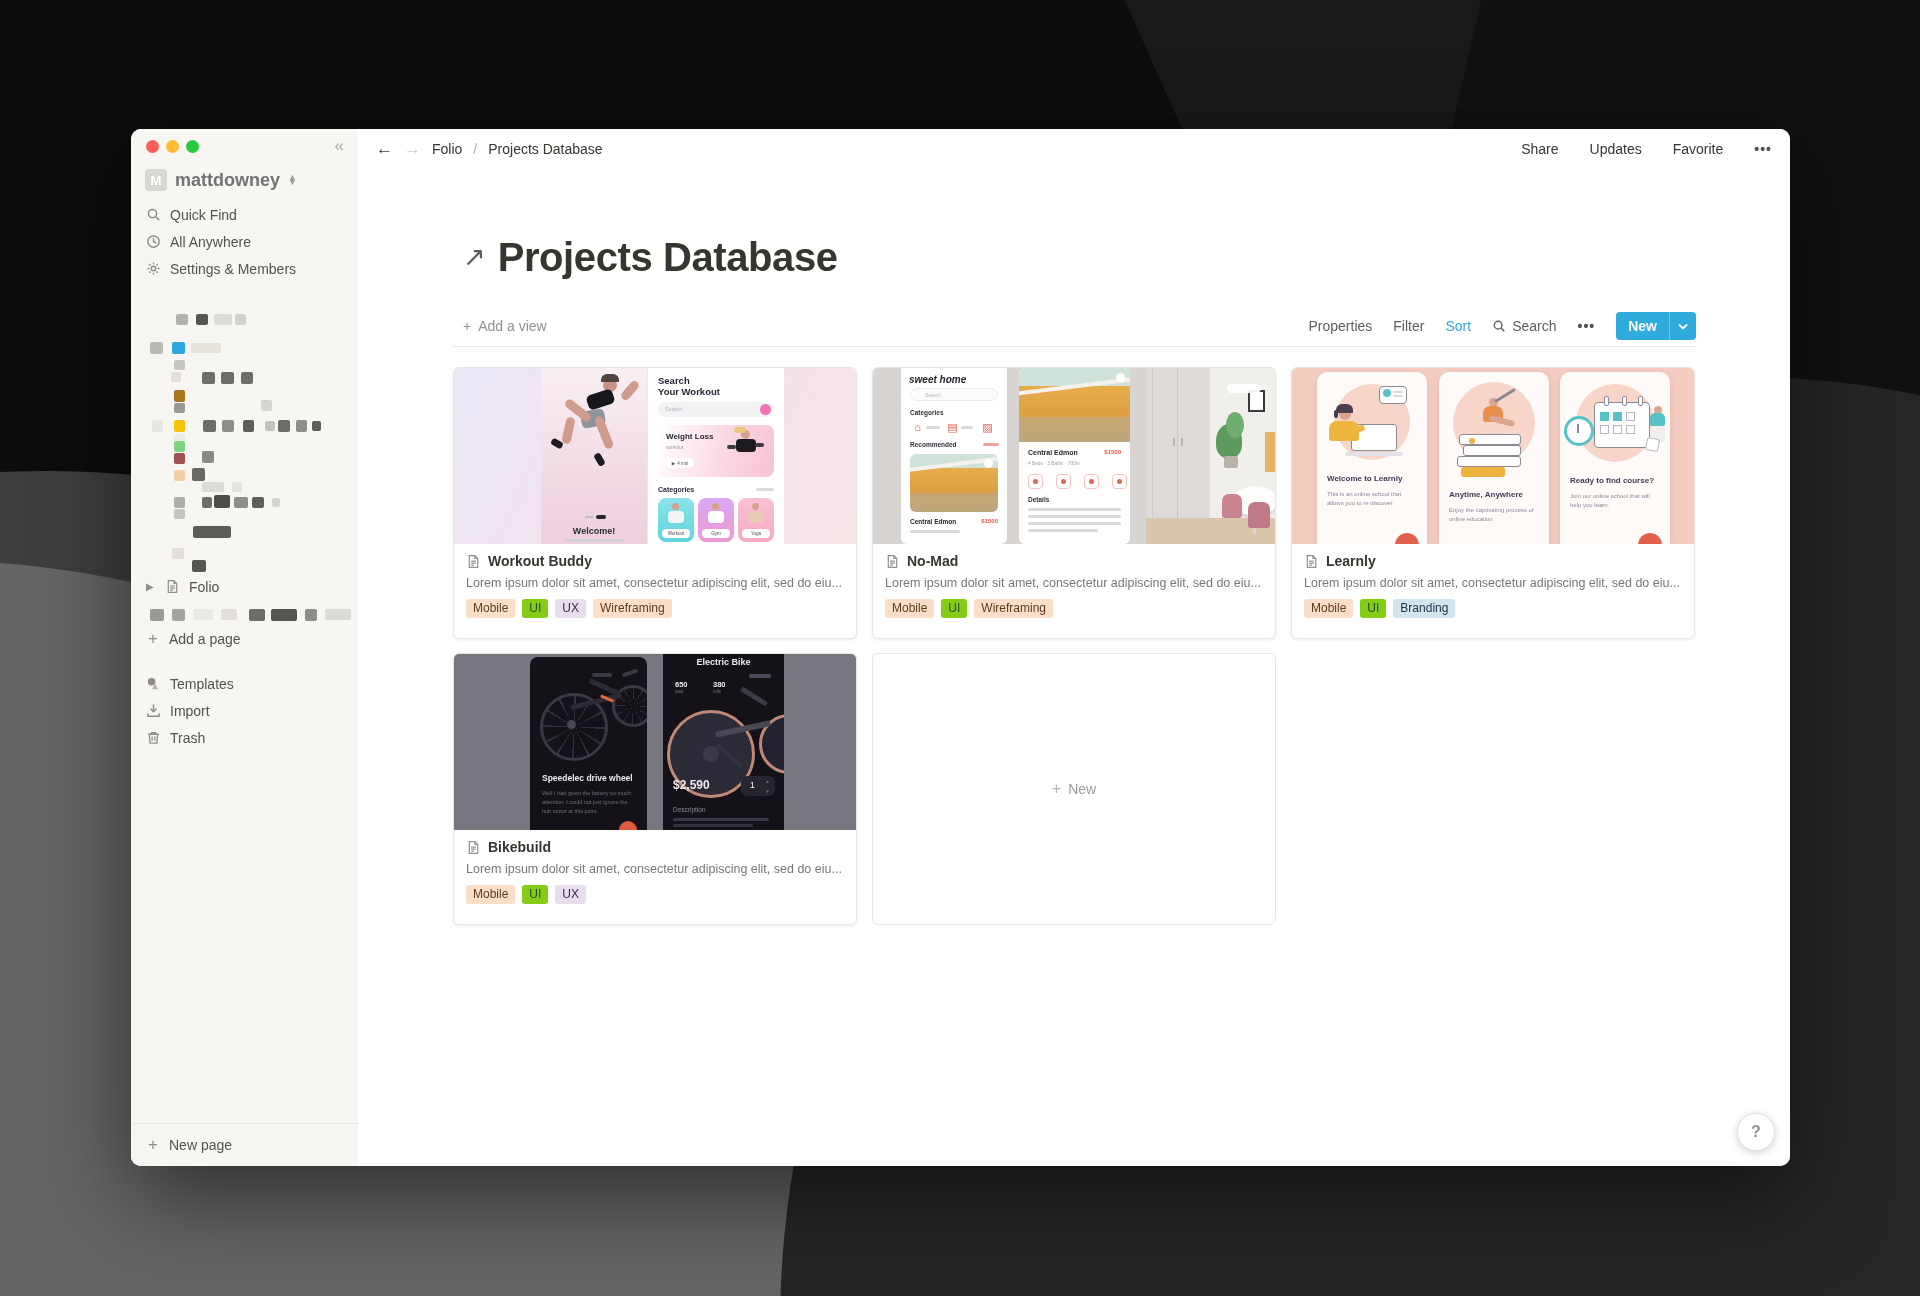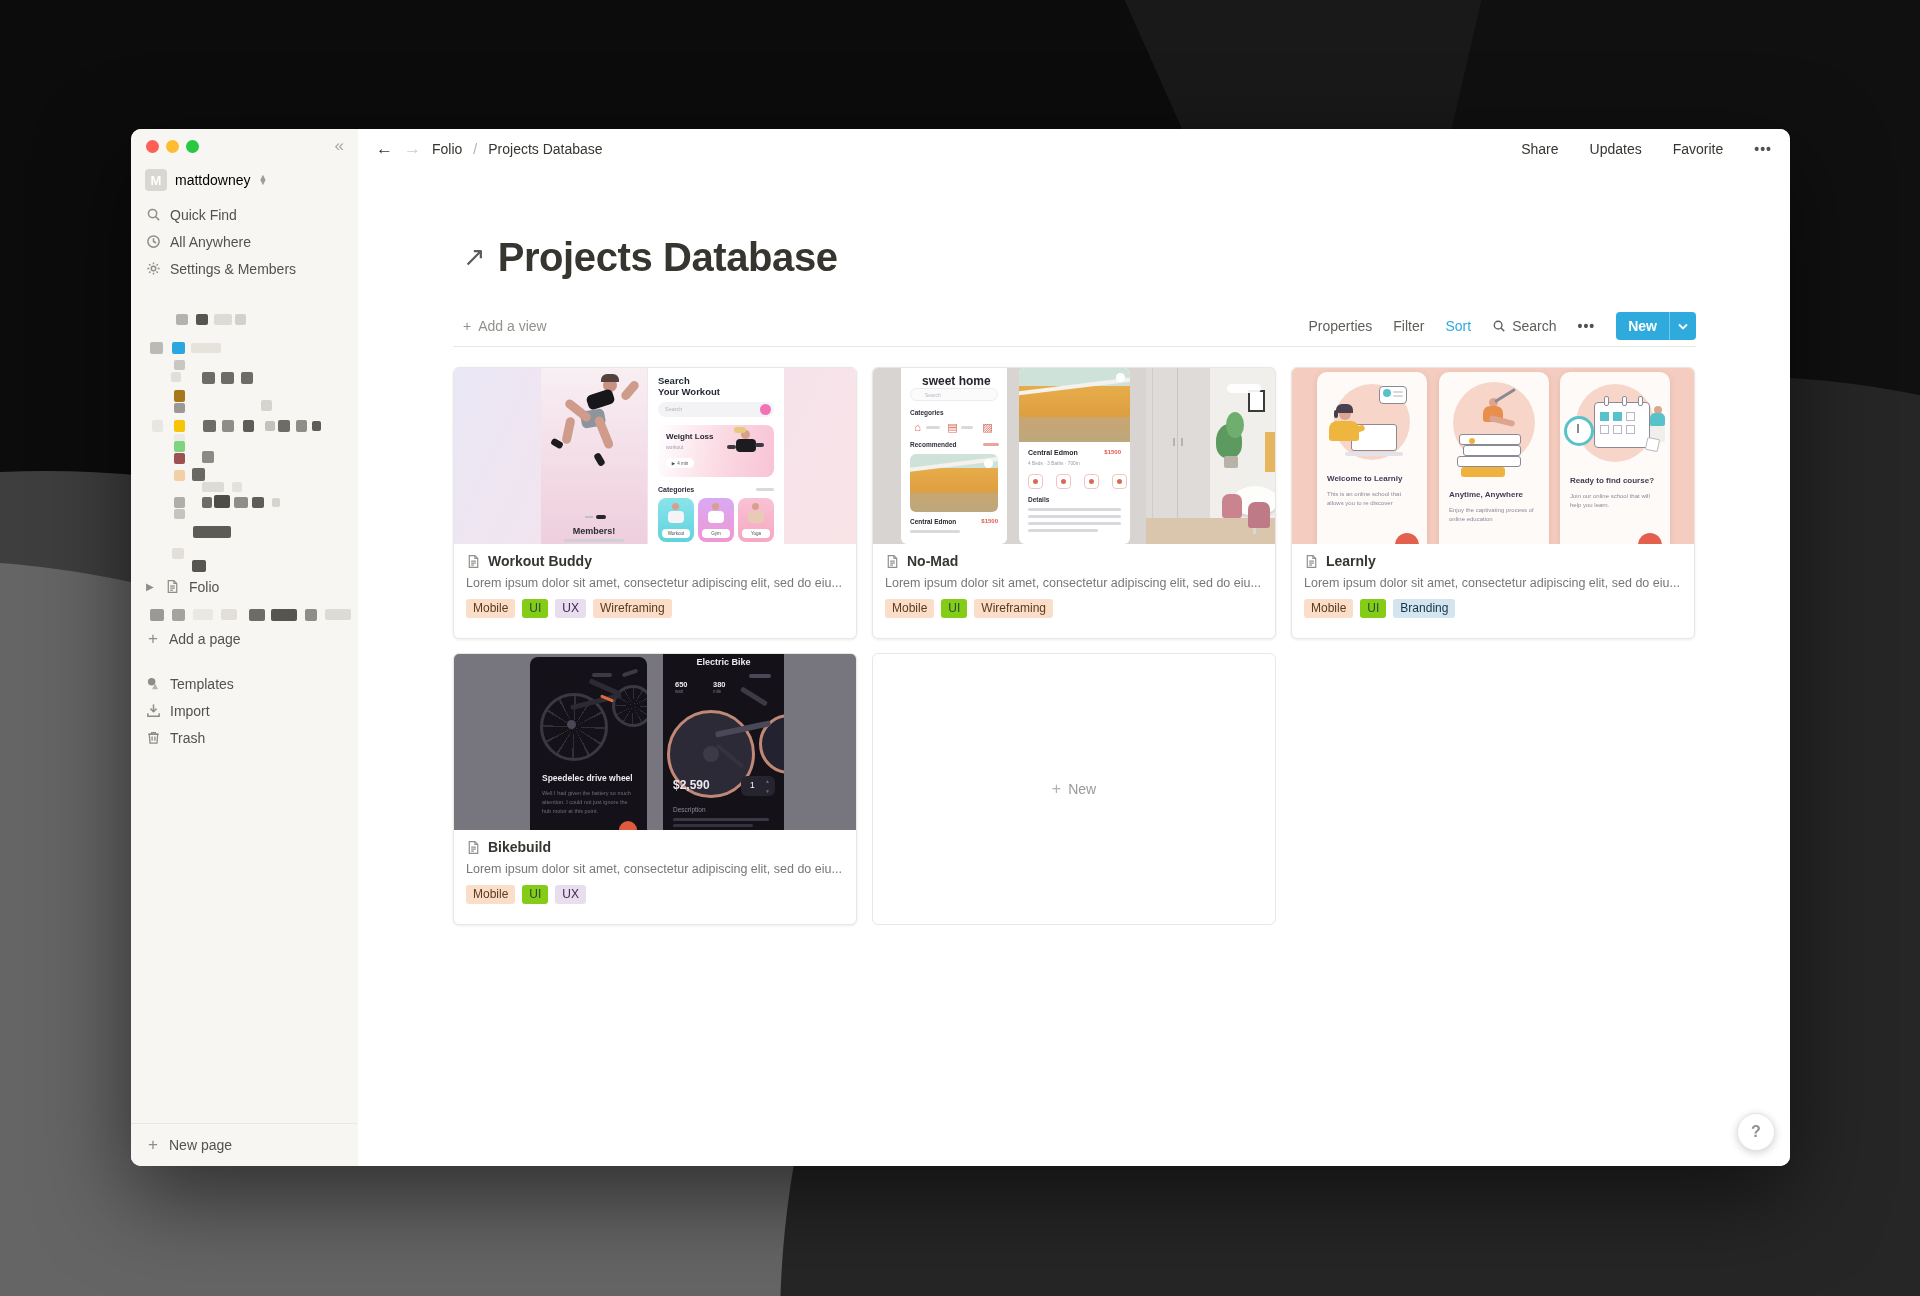--- a/index.html
+++ b/index.html
@@ -14,21 +14,21 @@
   
   .window{position:absolute;left:131px;top:129px;width:1659px;height:1037px;background:#fff;border-radius:10px;box-shadow:0 30px 90px rgba(0,0,0,.55);overflow:hidden;}
   
   .sidebar{position:absolute;left:0;top:0;width:227px;height:100%;background:#f7f6f3;border-right:1px solid #edeceA;}
   .traffic{position:absolute;left:15px;top:11px;display:flex;gap:7px;}
   .light{width:13px;height:13px;border-radius:50%;}
   .l-red{background:#ff5f57}.l-yellow{background:#febc2e}.l-green{background:#28c840}
   .collapse{position:absolute;right:14px;top:7px;font-size:17px;color:#a9a7a1;cursor:pointer;}
   .ws-row{position:absolute;left:14px;top:40px;display:flex;align-items:center;gap:8px;}
   .ws-avatar{width:22px;height:22px;border-radius:4px;background:#d9d7d1;color:#fff;font-weight:700;font-size:13px;display:flex;align-items:center;justify-content:center;}
-  .ws-name{font-size:14px;font-weight:400;color:#000000;}
+  .ws-name{font-size:18px;font-weight:700;color:#737373;}
   .ws-switch{color:#9f9d98;display:flex;flex-direction:column;line-height:5px;font-size:9px;}
   .side-item{position:absolute;left:0;width:100%;height:27px;display:flex;align-items:center;gap:9px;padding-left:15px;box-sizing:border-box;color:#54524d;font-size:14px;font-weight:500;cursor:pointer;}
   .side-item svg{flex:0 0 auto;}
   .skel{position:absolute;border-radius:2px;}
   .folio-row{top:444px;}
   .folio-tri{color:#908e88;font-size:10px;width:10px;}
   .addpage-row{top:496px;color:#54524d;}
   .plus-glyph{font-size:17px;color:#908e88;width:14px;text-align:center;font-weight:400;}
   .newpage-bar{position:absolute;left:0;bottom:0;width:100%;height:43px;border-top:1px solid #e9e7e4;display:flex;align-items:center;gap:9px;padding-left:15px;box-sizing:border-box;color:#54524d;font-size:14px;font-weight:500;cursor:pointer;background:#f7f6f3;}
   
@@ -87,21 +87,21 @@
   .fb-wt{left:8px;top:7px;font-size:8px;font-weight:800;color:#232733;}
   .fb-ws{left:8px;top:19px;font-size:5px;color:#a0a0ae;}
   .fb-play{left:8px;top:33px;width:28px;height:10px;border-radius:5px;background:#fff;font-size:4.5px;color:#555;display:flex;align-items:center;justify-content:center;gap:2px;}
   .fb-cats-lbl{left:10px;top:118px;font-size:7px;font-weight:800;color:#2a2e3a;}
   .fb-cat{top:130px;width:36px;height:44px;border-radius:8px;}
   .fb-pill{position:absolute;left:50%;bottom:4px;transform:translateX(-50%);width:28px;height:9px;border-radius:4px;background:#fff;font-size:4.5px;color:#4c4c58;display:flex;align-items:center;justify-content:center;}
   .person-head{position:absolute;border-radius:50%;background:#d6a08c;}
   
   .art-nomad{background:#d7d4d2;}
   .nm1{left:28px;top:0;width:106px;height:176px;border-radius:0 0 6px 6px;padding:0;}
-  .nm-brand{left:21px;top:6px;font-size:12px;font-weight:800;color:#23252b;}
+  .nm-brand{left:8px;top:6px;font-size:10px;font-weight:800;color:#23252b;font-style:italic;}
   .nm-search{left:9px;top:20px;width:88px;height:13px;border:1px solid #ececf0;border-radius:7px;background:#fbfbfc;font-size:5px;color:#b7b7c0;line-height:13px;padding-left:14px;box-sizing:border-box;}
   .nm-cats{left:9px;top:41px;font-size:6.5px;font-weight:700;color:#30323a;}
   .nm-cat-ic{top:53px;width:13px;height:13px;color:#d96a5a;font-size:11px;line-height:13px;text-align:center;}
   .house{background:linear-gradient(180deg,#cfe2d9 0%,#cfe2d9 24%,#e7ac4a 25%,#dd9f41 66%,#c8a671 67%,#bda77d 100%);border-radius:6px;overflow:hidden;}
   .roof{position:absolute;left:-12%;top:14%;width:130%;height:4px;background:#f4f2ee;transform:rotate(-7deg);}
   .heart{position:absolute;right:5px;top:5px;width:9px;height:9px;border-radius:50%;background:#fff;}
   .nm-listing{font-size:6.5px;font-weight:800;color:#23252b;}
   .nm-price{font-size:6px;font-weight:800;color:#e2574b;}
   .nm2{left:146px;top:0;width:111px;height:176px;border-radius:6px;}
   .nm2-photo{left:0;top:0;width:111px;height:74px;border-radius:6px 6px 0 0;}
@@ -344,21 +344,21 @@
               <div class="abs" style="left:40px;top:42px;width:24px;height:17px;border-radius:5px;background:#8d949c;transform:rotate(-10deg)"></div>
               <div class="abs" style="left:22px;top:38px;width:30px;height:9px;border-radius:5px;background:#cf9c8c;transform:rotate(38deg)"></div>
               <div class="abs" style="left:14px;top:58px;width:27px;height:9px;border-radius:5px;background:#cf9c8c;transform:rotate(102deg)"></div>
               <div class="abs" style="left:46px;top:60px;width:34px;height:9px;border-radius:5px;background:#cf9c8c;transform:rotate(68deg)"></div>
               <div class="abs" style="left:10px;top:72px;width:12px;height:7px;border-radius:3px;background:#1c1b20;transform:rotate(30deg)"></div>
               <div class="abs" style="left:52px;top:88px;width:13px;height:7px;border-radius:3px;background:#1c1b20;transform:rotate(60deg)"></div>
               <div class="abs" style="left:78px;top:18px;width:22px;height:9px;border-radius:5px;background:#cf9c8c;transform:rotate(-50deg)"></div>
               <div class="abs fb-btn">→</div>
               <div class="abs" style="left:44px;top:148px;width:8px;height:2px;background:#bfbfc6"></div>
               <div class="abs" style="left:55px;top:147px;width:10px;height:4px;border-radius:2px;background:#26262c"></div>
-              <div class="abs fb-welcome">Members!</div>
+              <div class="abs fb-welcome">Welcome!</div>
               <div class="gbar" style="left:23px;top:171px;width:60px;height:3px;background:#cfcfd6"></div>
             </div>
             <div class="screen fb-right">
               <div class="abs fb-h"><span>Search</span><br><span>Your Workout</span></div>
               <div class="abs fb-search">Search</div>
               <div class="abs fb-searchbtn"></div>
               <div class="abs fb-wcard">
                 <div class="abs fb-wt">Weight Loss</div>
                 <div class="abs fb-ws">workout</div>
                 <div class="abs fb-play">

